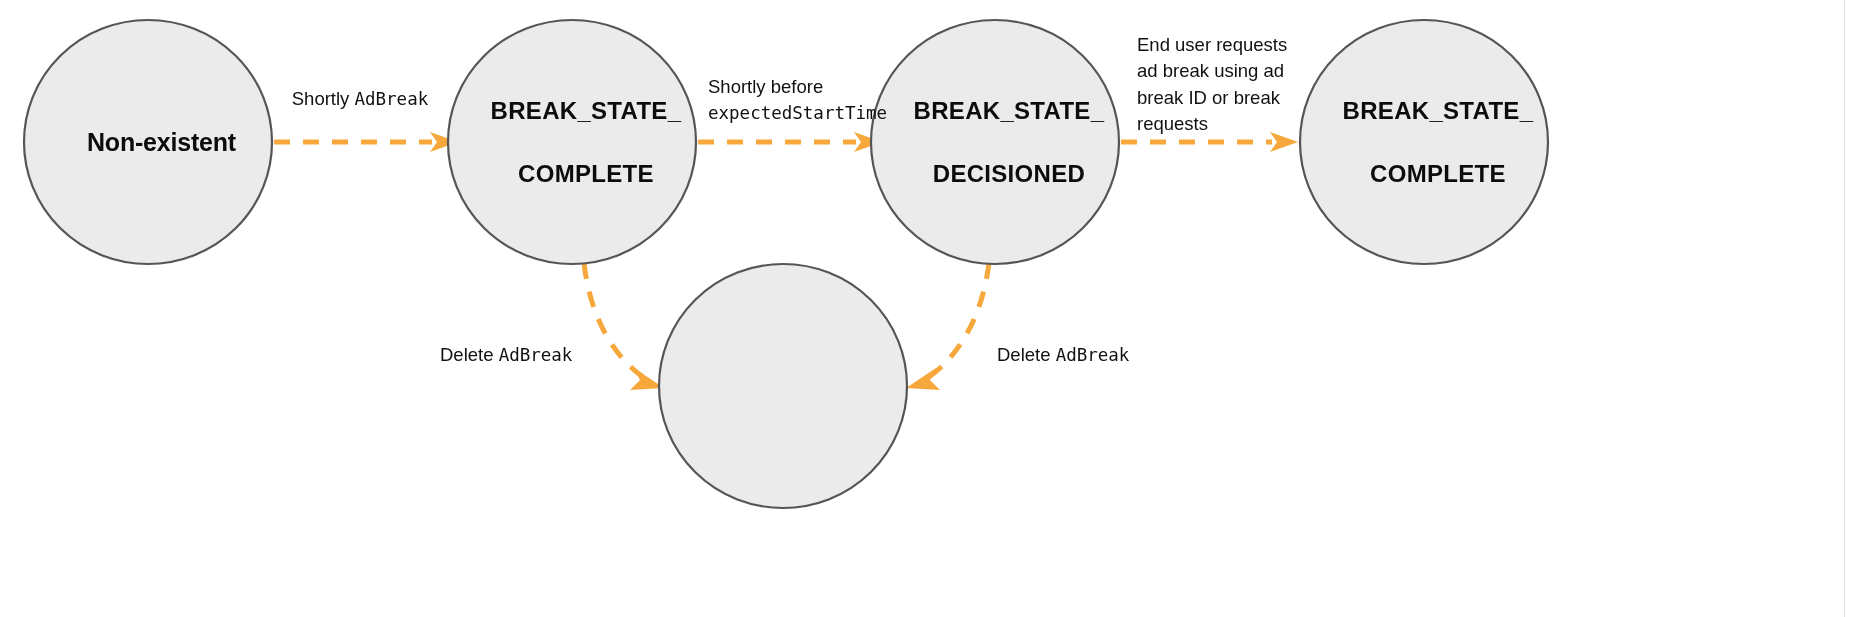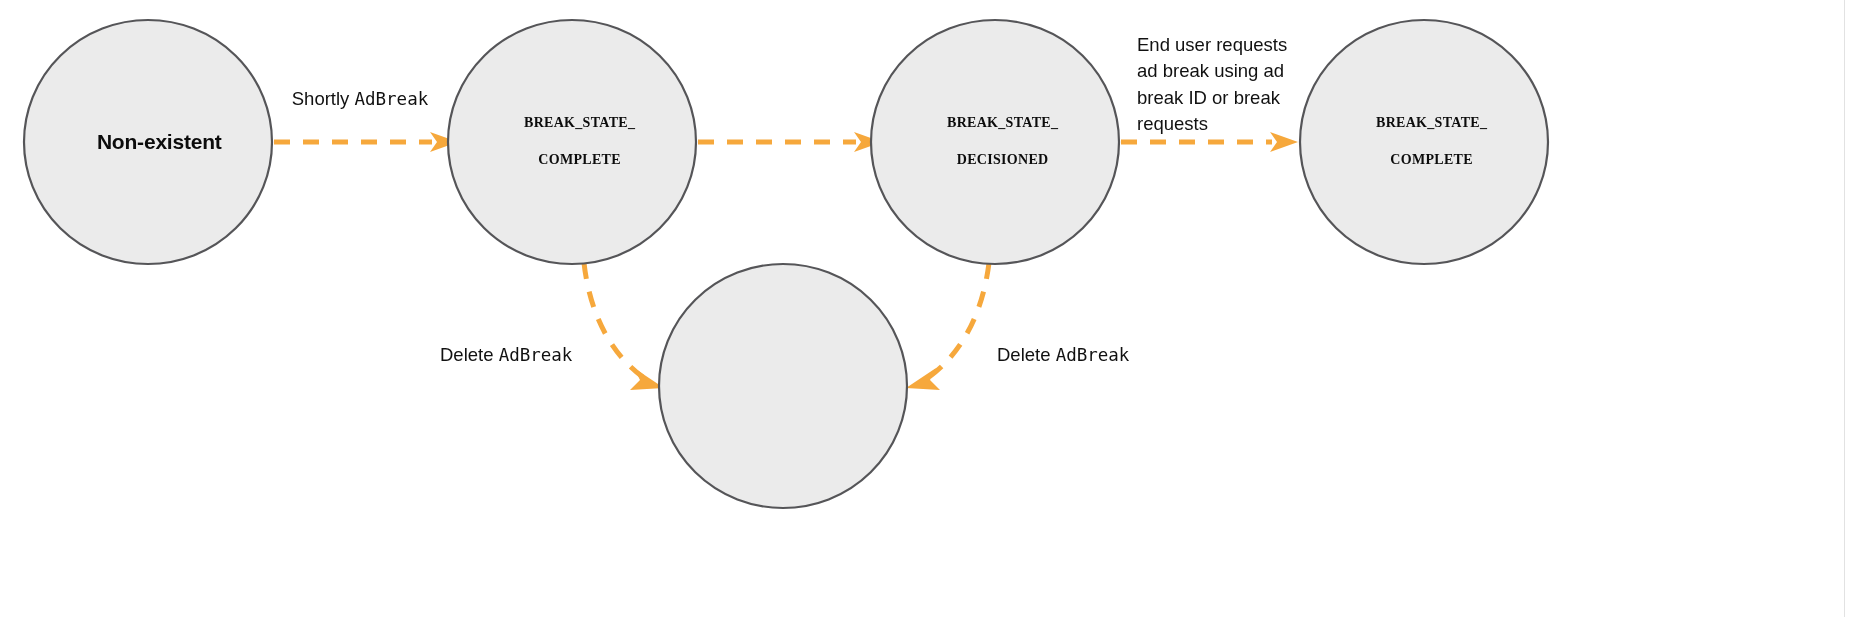--- a/index.html
+++ b/index.html
@@ -46,26 +46,26 @@
     transform: translate(-50%, -50%);
     text-align: center;
     color: #0c0c0c;
     font-weight: bold;
     line-height: 1.32;
     white-space: pre;
     pointer-events: none;
   }
   .node-label.sans {
     font-family: "Liberation Sans", sans-serif;
-    font-size: 21px;
+    font-size: 25px;
     letter-spacing: -0.2px;
   }
   .node-label.mono {
-    font-family: Liberation Serif, serif;
-    font-size: 14px;
+    font-family: Liberation Sans, sans-serif;
+    font-size: 24px;
     letter-spacing: 0.3px;
   }
   .edge-label {
     position: absolute;
     color: #111111;
     font-size: 18.5px;
     line-height: 1.42;
     white-space: nowrap;
     pointer-events: none;
   }
@@ -149,20 +149,24 @@
   <div class="node-label mono" style="left:1424px; top:142px;">
     <span>BREAK_STATE_</span><br>
     <span>COMPLETE</span>
   </div>
 
 
   <div class="edge-label align-center" style="left:360px; top:86px;">
       <span class="lbl-line"><span class="t-sans">Shortly </span><span class="t-mono">AdBreak</span></span>
     </div>
 
+  <div class="edge-label align-left" style="left:708px; top:74px;">
+      <span class="lbl-line"><span class="t-sans">Shortly before</span></span>
+      <span class="lbl-line"><span class="t-mono">expectedStartTime</span></span>
+    </div>
 
   <div class="edge-label align-left" style="left:1137px; top:32px;">
       <span class="lbl-line"><span class="t-sans">End user requests</span></span>
       <span class="lbl-line"><span class="t-sans">ad break using ad</span></span>
       <span class="lbl-line"><span class="t-sans">break ID or break</span></span>
       <span class="lbl-line"><span class="t-sans">requests</span></span>
     </div>
 
   <div class="edge-label align-left" style="left:440px; top:342px;">
       <span class="lbl-line"><span class="t-sans">Delete </span><span class="t-mono">AdBreak</span></span>

